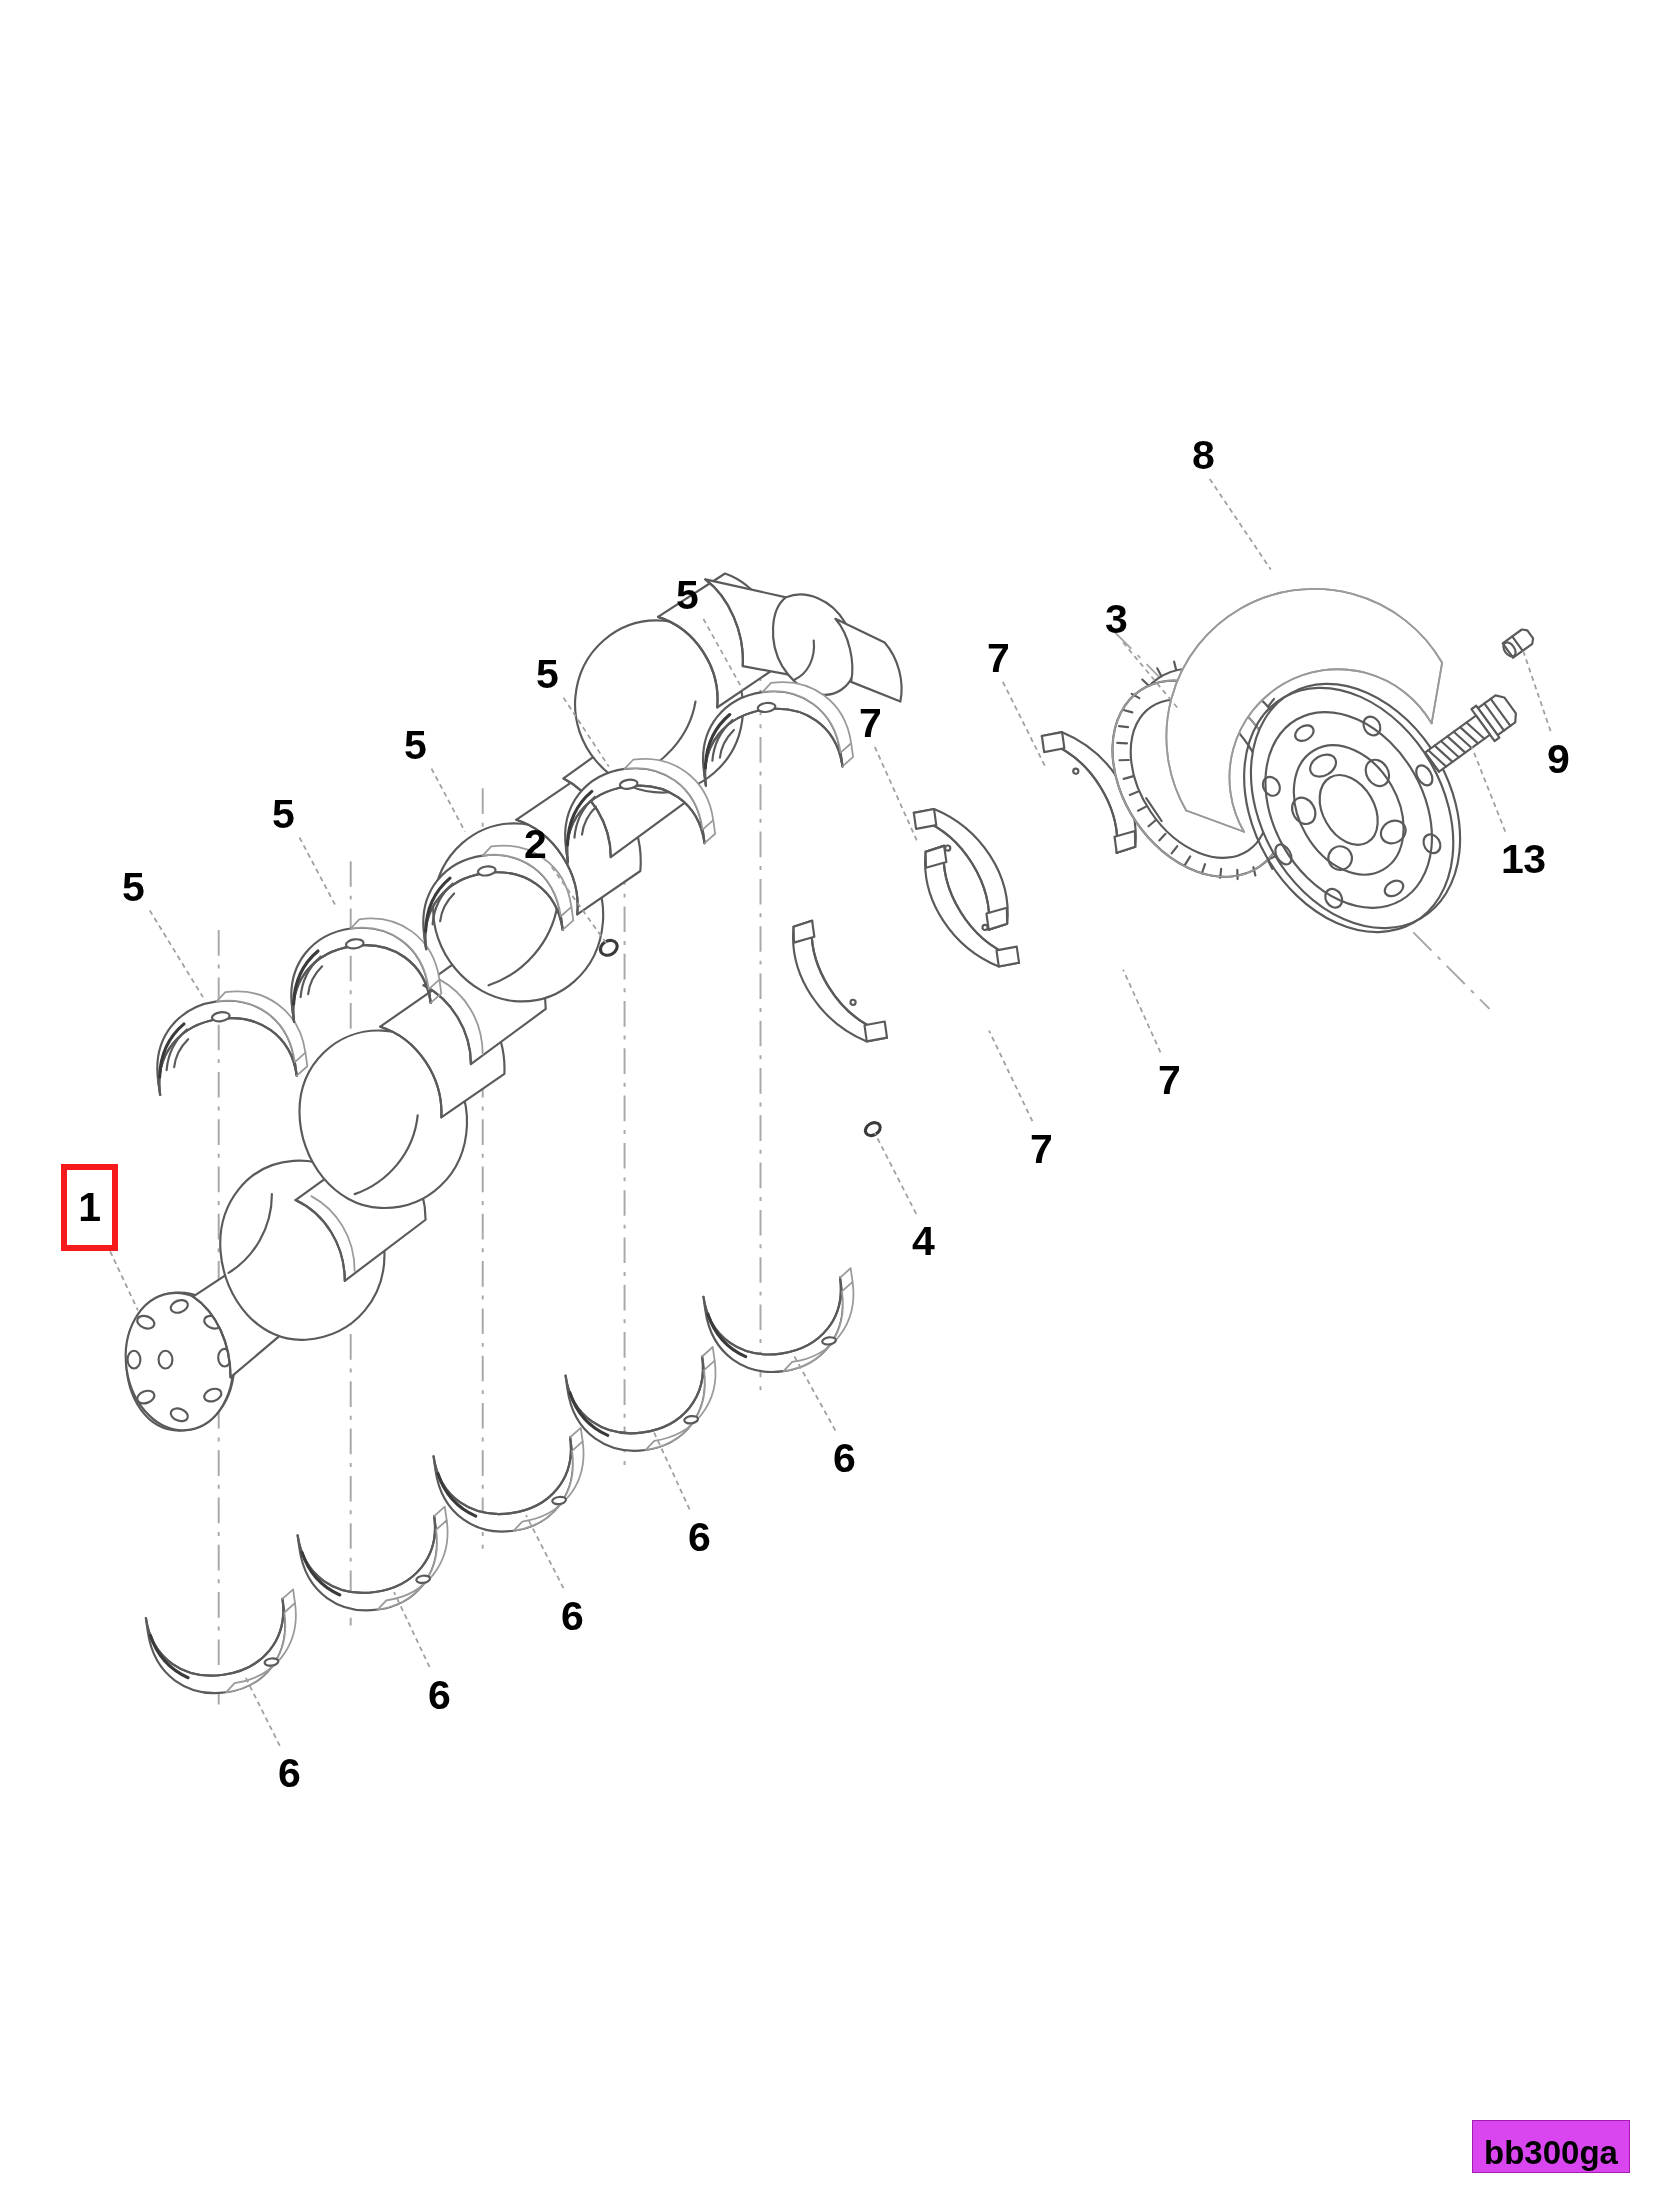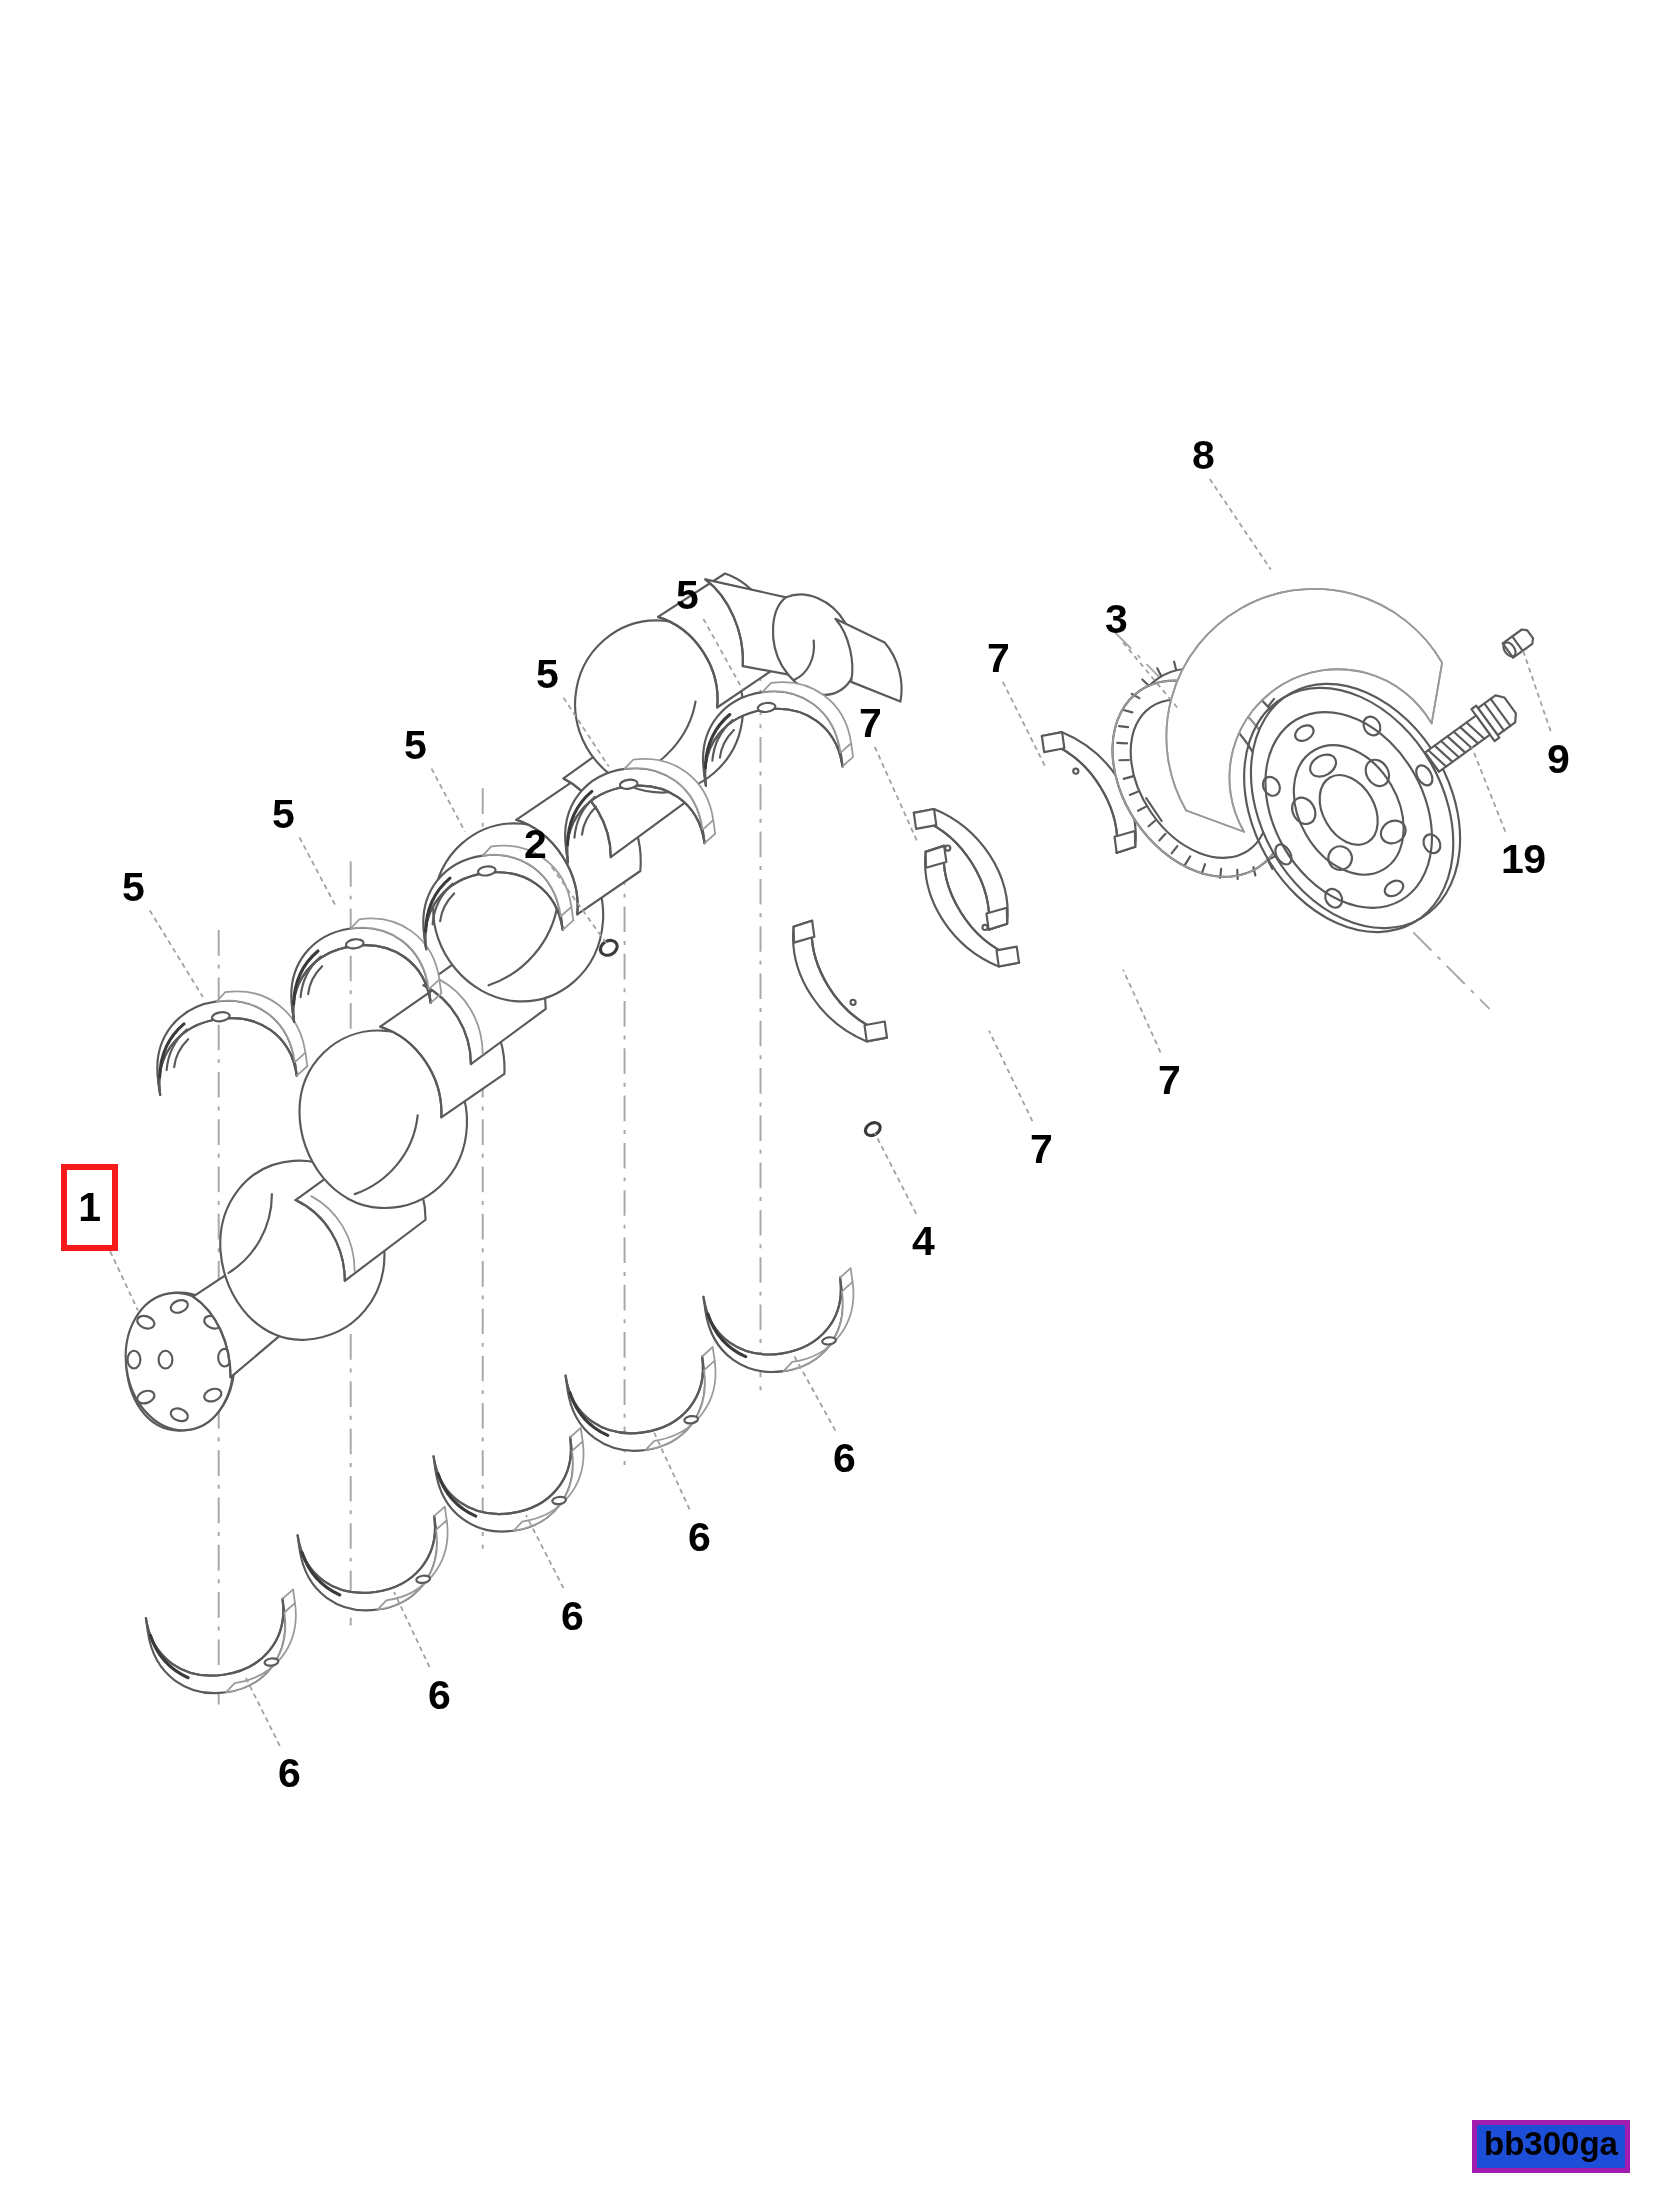--- a/index.html
+++ b/index.html
@@ -46,24 +46,24 @@
     display: flex;
     align-items: center;
     justify-content: center;
   }
   .callout-highlight .callout-label {
     position: static;
   }
   #part-code-box {
     position: absolute;
     box-sizing: border-box;
-    border: 5px solid #a21caf;
-    background: #1d4ed8;
+    border: 1px solid #a21caf;
+    background: #d946ef;
     display: flex;
-    align-items: flex-start;
+    align-items: flex-end;
     justify-content: center;
   }
   #part-code-text {
     font-family: "Liberation Sans", sans-serif;
     font-weight: bold;
     font-size: 33px;
     color: #000000;
     letter-spacing: 0px;
   }
 </style>
@@ -414,21 +414,21 @@
       <div class="callout-label" style="left: 428px; top: 1675px;">6</div>
       <div class="callout-label" style="left: 561px; top: 1596px;">6</div>
       <div class="callout-label" style="left: 688px; top: 1517px;">6</div>
       <div class="callout-label" style="left: 833px; top: 1438px;">6</div>
       <div class="callout-label" style="left: 859px; top: 703px;">7</div>
       <div class="callout-label" style="left: 987px; top: 638px;">7</div>
       <div class="callout-label" style="left: 1030px; top: 1129px;">7</div>
       <div class="callout-label" style="left: 1158px; top: 1060px;">7</div>
       <div class="callout-label" style="left: 1192px; top: 435px;">8</div>
       <div class="callout-label" style="left: 1547px; top: 739px;">9</div>
-      <div class="callout-label" style="left: 1501px; top: 839px;">19</div>
+      <div class="callout-label" style="left: 1501px; top: 839px;">13</div>
     </div>
 
   <div id="part-code-box" style="left:1472px; top:2120px; width:158px; height:53px;">
     <span id="part-code-text">bb300ga</span>
   </div>
 
 </div>
 
 
 </body></html>

